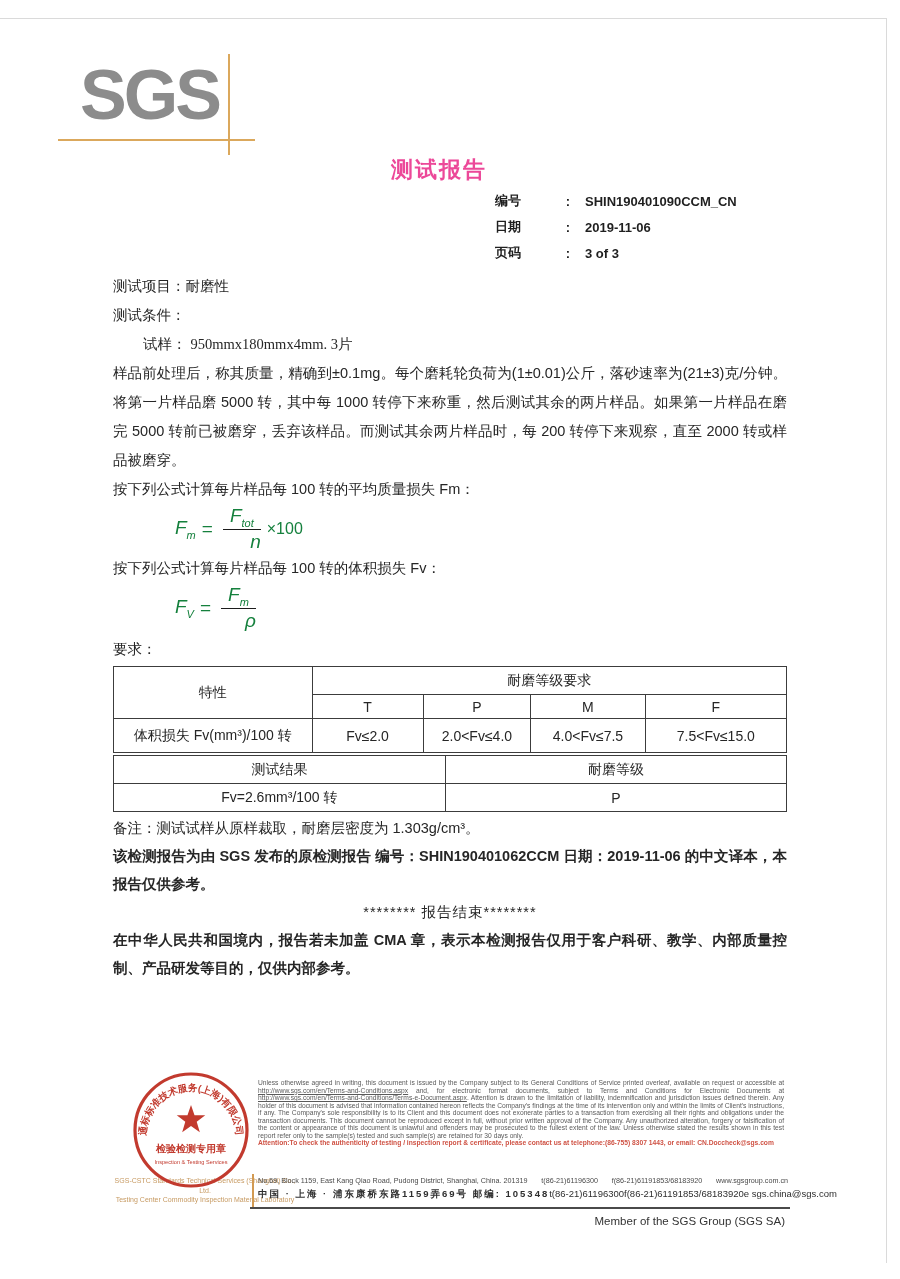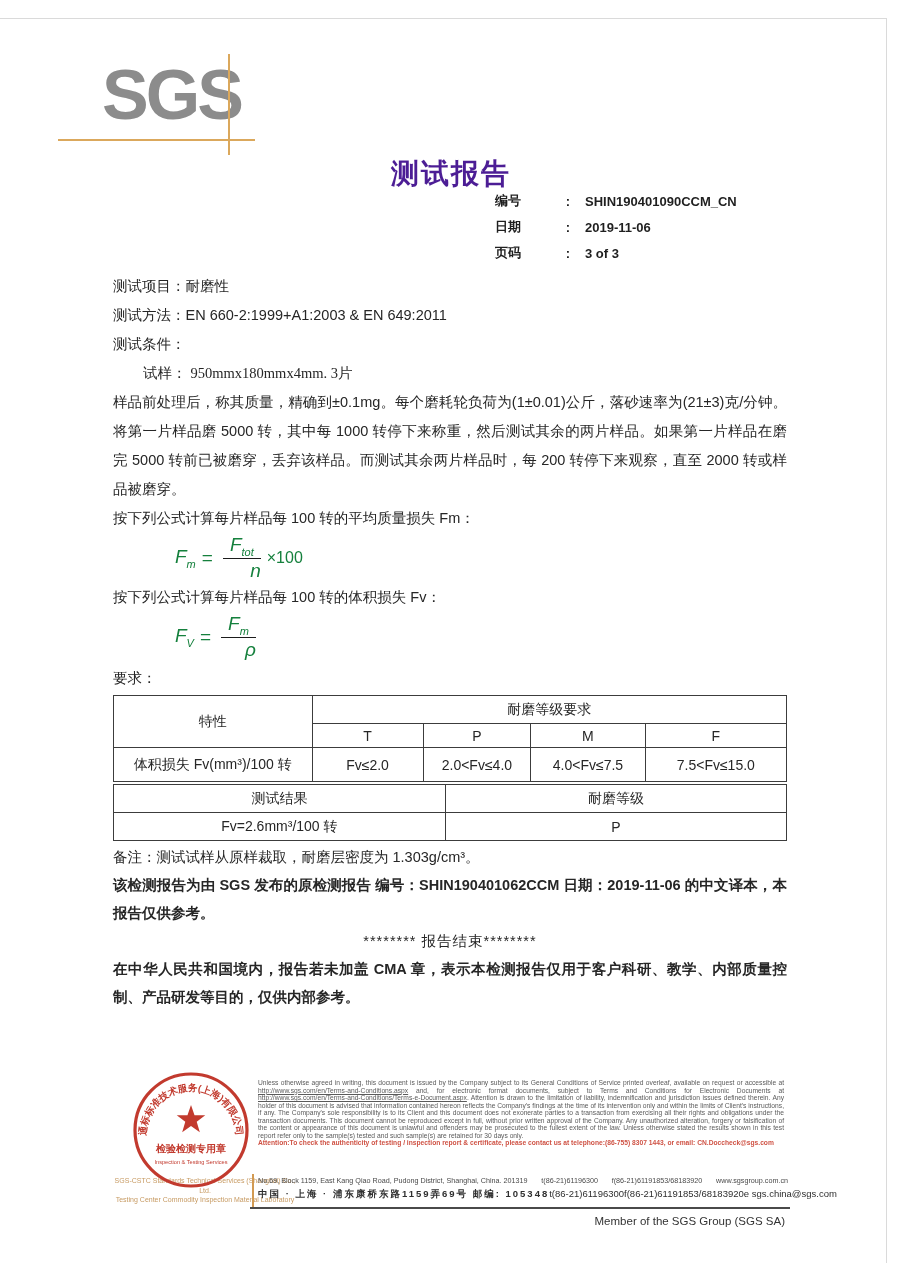--- a/index.html
+++ b/index.html
@@ -4,27 +4,27 @@
 <style>
   * { margin:0; padding:0; box-sizing:border-box; }
   html,body { background:#ffffff; }
   body { width:900px; height:1279px; position:relative; overflow:hidden;
          font-family:"Liberation Sans", sans-serif; color:#2a2a2a; }
 
   .scan-top   { position:absolute; left:0;   top:18px;  width:887px; height:1px;  background:#dadada; }
   .scan-right { position:absolute; left:886px; top:18px; width:1px;  height:1245px; background:#dadada; }
 
   
-  .logo-text  { position:absolute; left:102px; top:60px; font-size:70px; font-weight:bold;
+  .logo-text  { position:absolute; left:80px; top:60px; font-size:70px; font-weight:bold;
                 letter-spacing:-3px; color:#8c8c8c; line-height:1; }
   .logo-vline { position:absolute; left:228px; top:54px; width:2px;  height:101px; background:#dba85c; }
   .logo-hline { position:absolute; left:58px;  top:139px; width:197px; height:2px; background:#dba85c; }
 
-  .title { position:absolute; left:391px; top:155px; font-size:28px; font-weight:bold;
-           color:#4c1d95; letter-spacing:2px; }
+  .title { position:absolute; left:391px; top:155px; font-size:22px; font-weight:bold;
+           color:#ec4899; letter-spacing:2px; }
 
   .hdr-fields { position:absolute; left:495px; top:188px; }
   .hdr-row    { display:flex; height:26px; align-items:center; font-size:13px;
                 font-weight:bold; color:#1f1f1f; }
   .hdr-label  { width:56px; }
   .hdr-colon  { width:34px; text-align:center; }
 
   main { position:absolute; left:113px; top:272px; width:674px; font-size:14.5px; color:#262626; }
   .info-line { line-height:29px; }
   .indent    { padding-left:30px; }
@@ -101,23 +101,20 @@
     <span class="hdr-colon">:</span>
     <span class="hdr-value">3 of 3</span>
   </div>
 </div>
 
 <main>
   <div class="info-line">
     <span>测试项目：</span><span>耐磨性</span>
   </div>
   <div class="info-line">
-    <span>测试方法：</span><span>EN 660-2:1999+A1:2003 &amp; EN 649:2011</span>
-  </div>
-  <div class="info-line">
     <span>测试条件：</span>
   </div>
   <div class="info-line indent">
     <span>试样：</span>
     <span class="serifval">950mmx180mmx4mm. 3片</span>
   </div>
 
   <p class="para">样品前处理后，称其质量，精确到±0.1mg。每个磨耗轮负荷为(1±0.01)公斤，落砂速率为(21±3)克/分钟。将第一片样品磨 5000 转，其中每 1000 转停下来称重，然后测试其余的两片样品。如果第一片样品在磨完 5000 转前已被磨穿，丢弃该样品。而测试其余两片样品时，每 200 转停下来观察，直至 2000 转或样品被磨穿。</p>
 
   <div class="intro">按下列公式计算每片样品每 100 转的平均质量损失 Fm：</div>

